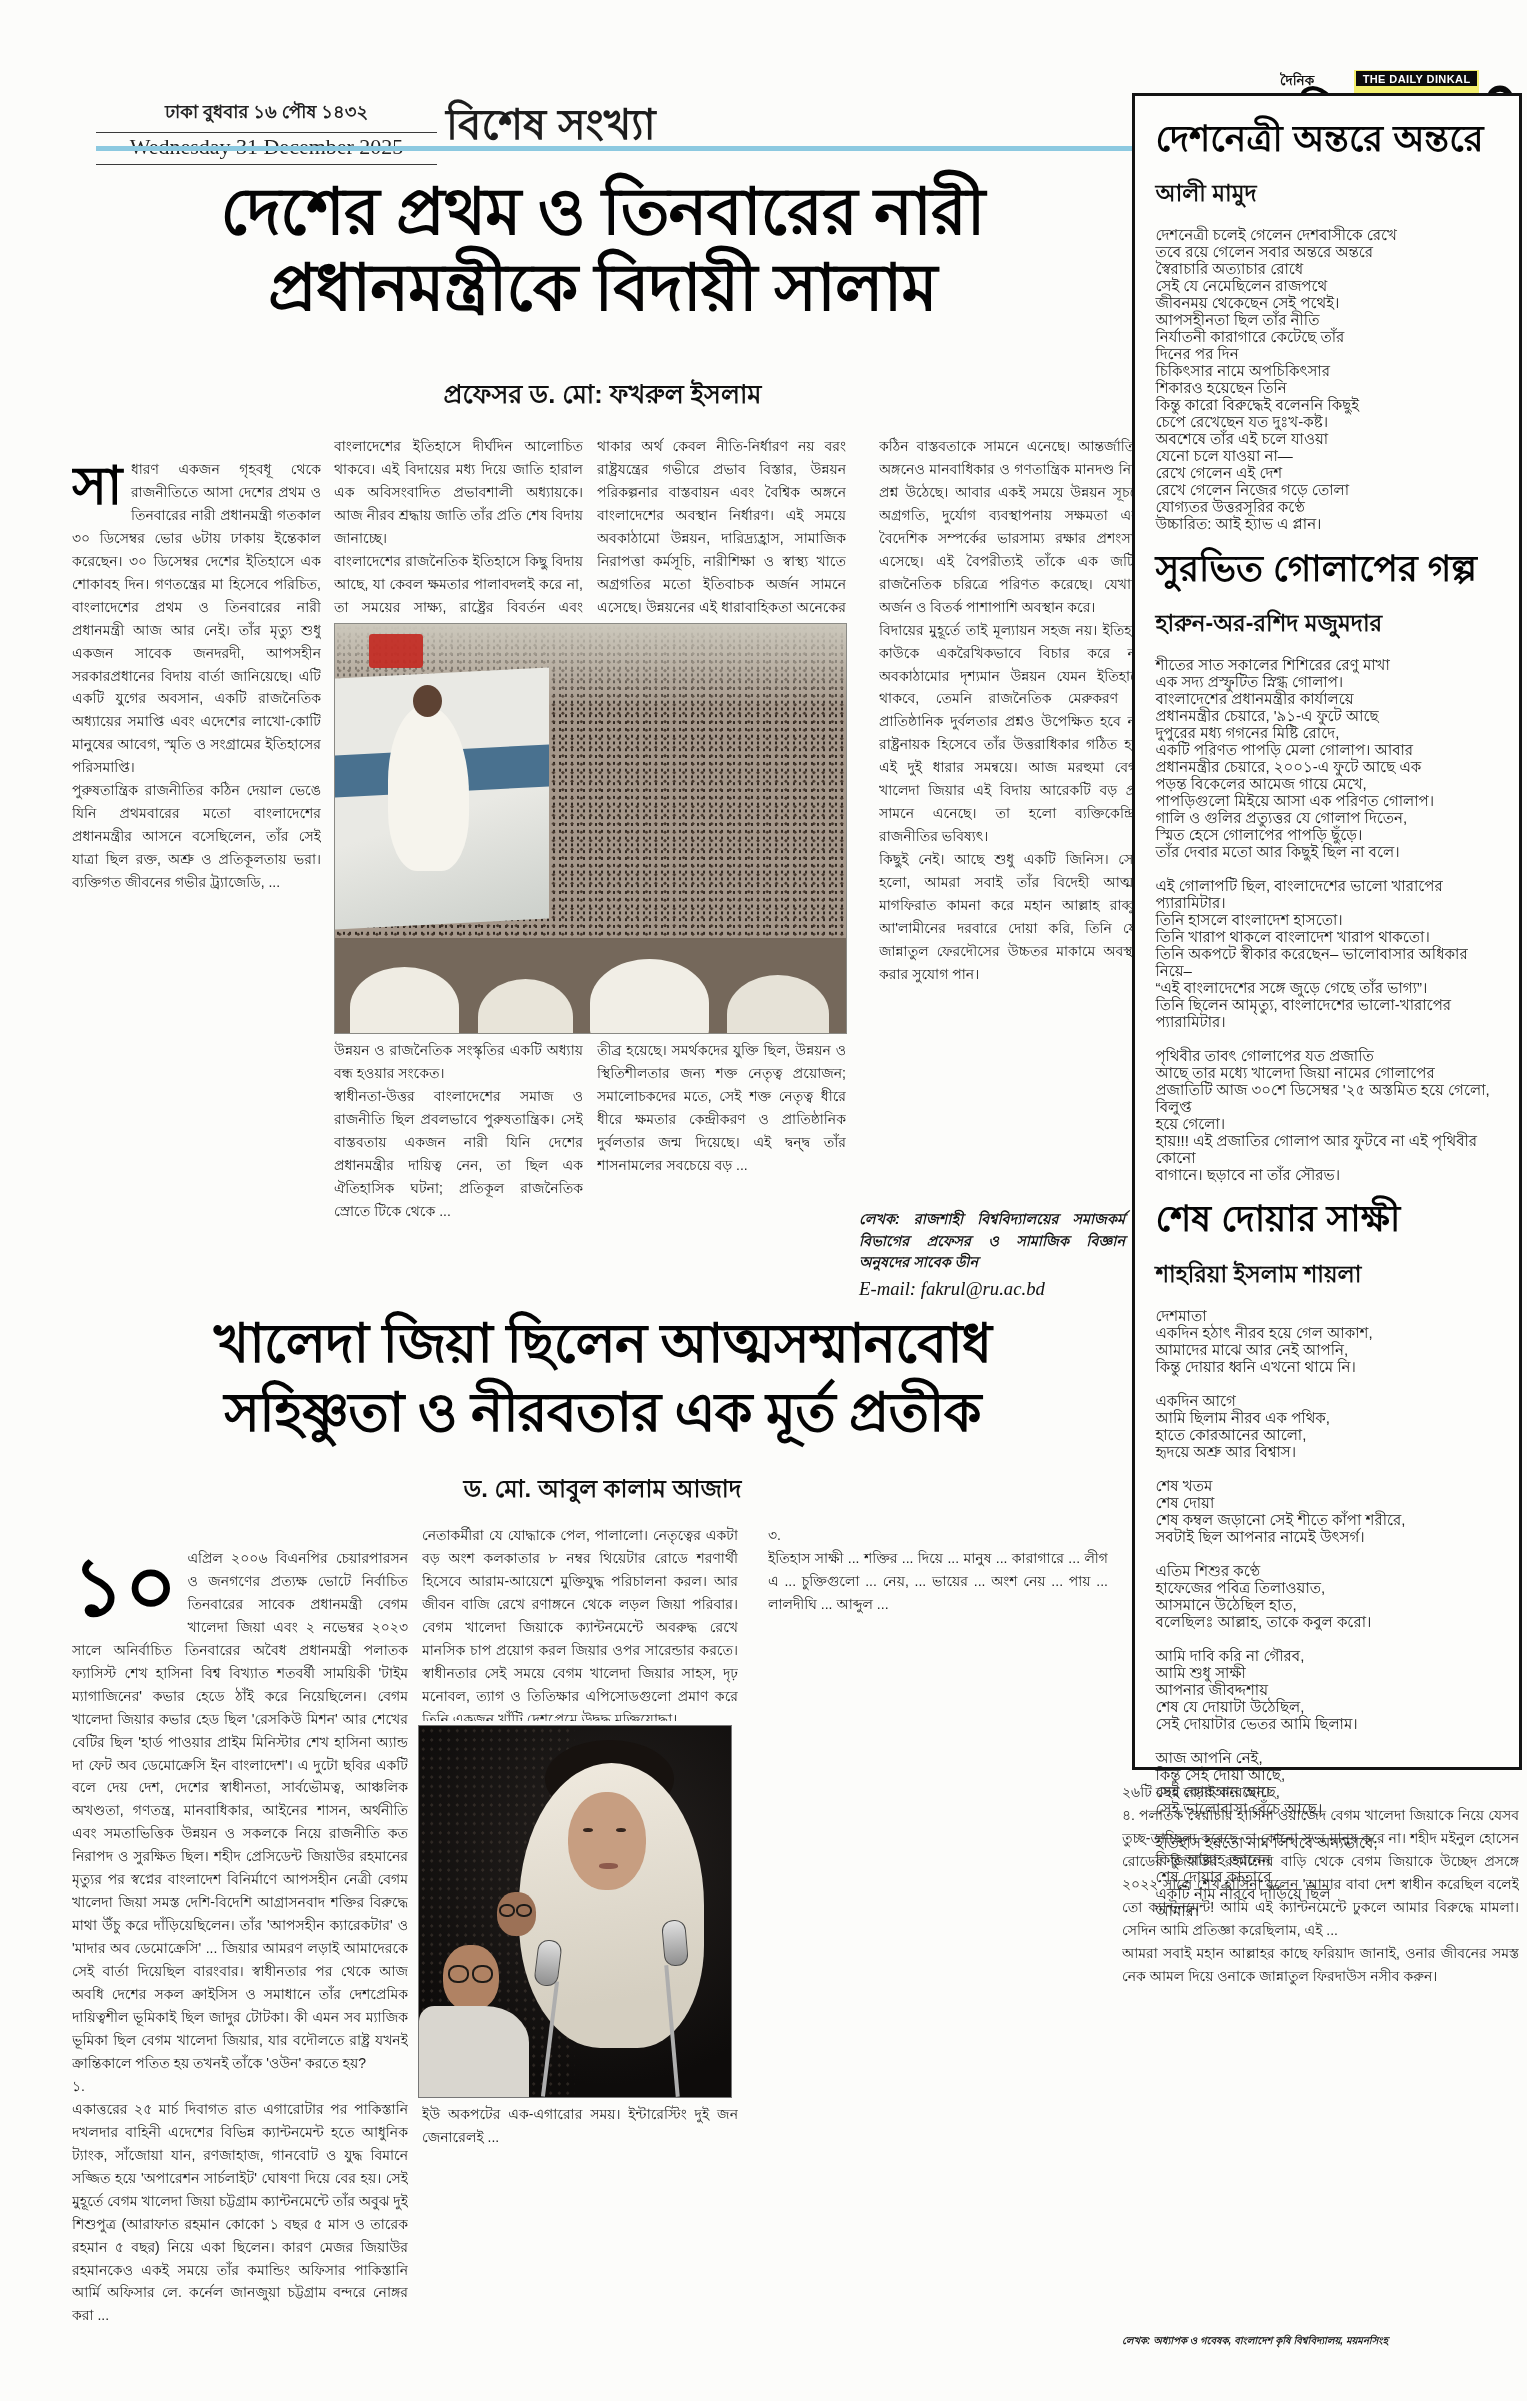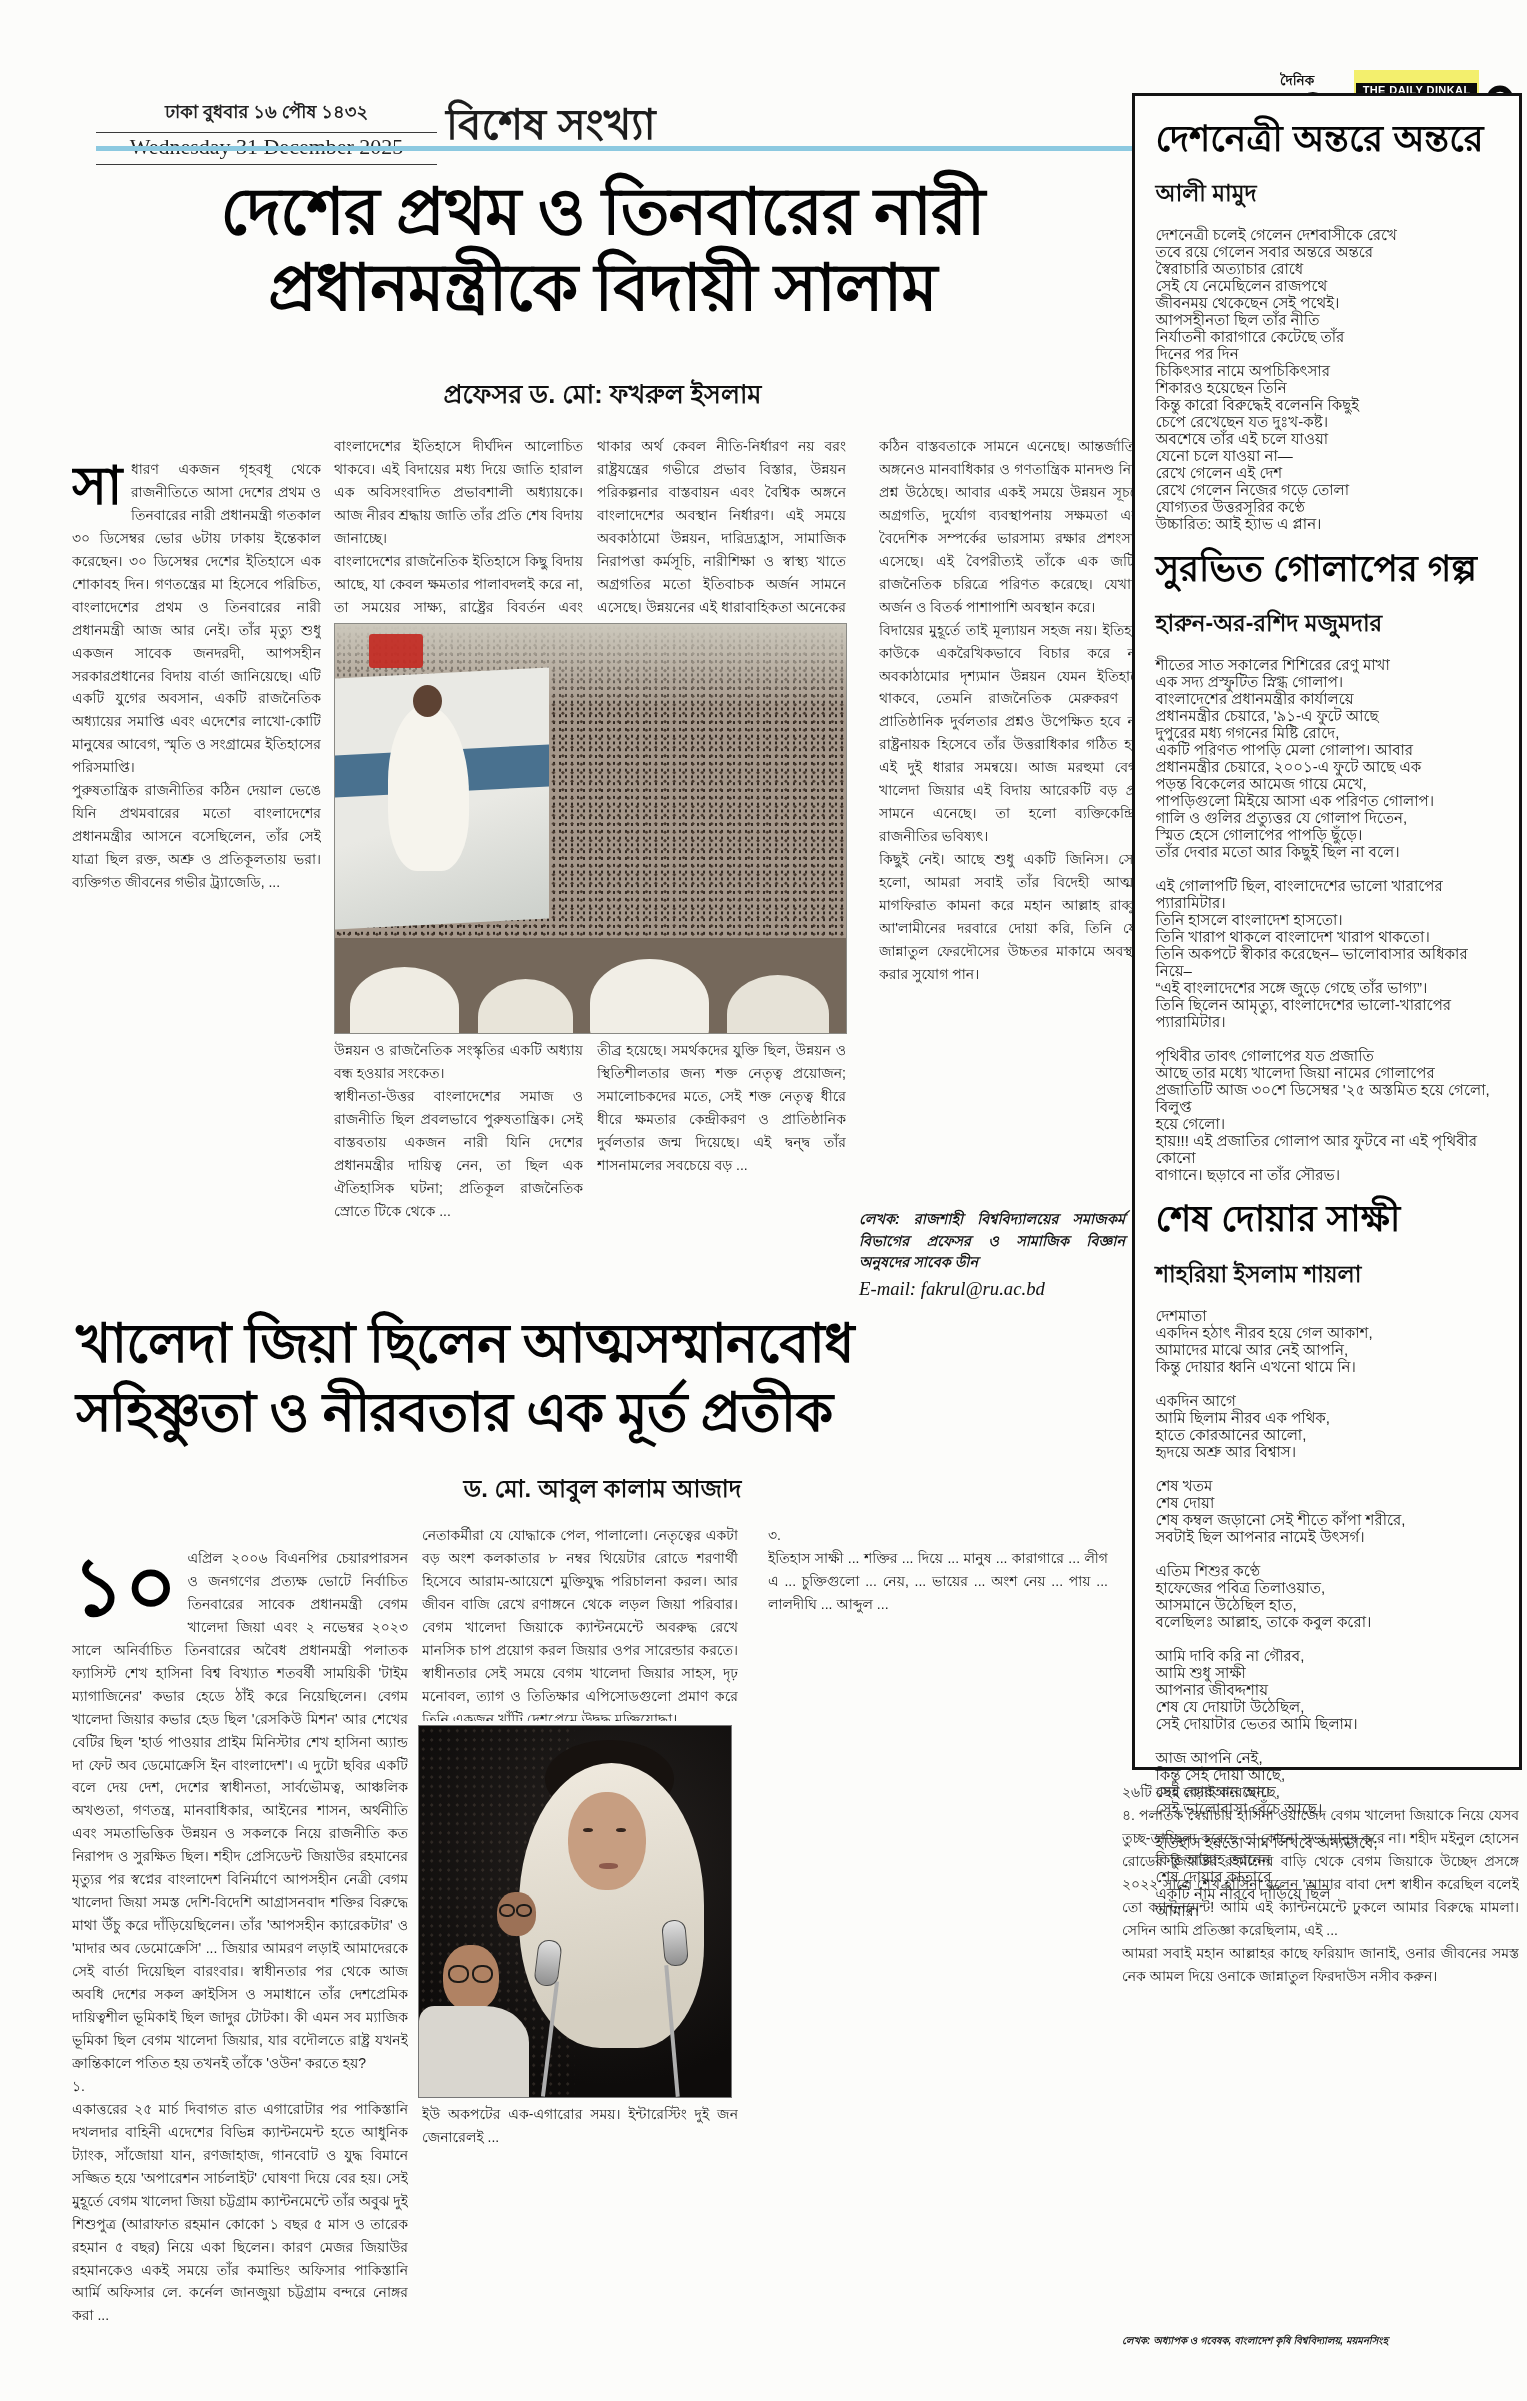--- a/index.html
+++ b/index.html
@@ -10,21 +10,21 @@
   .date-block{left:96px;top:98px;width:341px;text-align:center;}
   .date-bn{font-size:18px;font-weight:600;color:#222;padding-bottom:2.5px;border-bottom:1.7px solid #3a3a3a;}
   .date-en{font-family:"Liberation Serif","DejaVu Serif",serif;font-size:22px;color:#222;
            padding:1.7px 0 3.4px;border-bottom:1.7px solid #3a3a3a;}
   .edition{left:446px;top:92px;font-size:42px;font-weight:600;color:#1d1d1d;}
   .masthead{left:1280px;top:70px;width:199px;text-align:center;}
   .mh-row{display:flex;justify-content:space-between;margin-bottom:-1.7px;}
   .mh-pre{font-size:13.6px;font-weight:700;color:#111;}
   .mh-banner{background:#f3ef6d;padding:0.8px 1.7px;}
   .mh-bar{display:inline-block;background:#0c0c0c;color:#fff;font-size:11px;font-weight:700;
-          letter-spacing:0.4px;padding:1.7px 6.8px;margin-top:12px;}
+          letter-spacing:0.4px;padding:1.7px 6.8px;}
   .mh-name{font-size:53px;font-weight:900;line-height:1.02;color:#050505;letter-spacing:-0.8px;}
   .mh-slogan{font-size:13.6px;font-weight:600;color:#111;margin-top:1.7px;}
   .page-no{left:1480px;top:71px;font-family:"Liberation Serif","DejaVu Serif",serif;
            font-size:75px;font-weight:700;color:#0a0a0a;line-height:1;}
   .blue-rule{left:96px;top:146px;width:1037px;height:5.1px;background:#8cc9e0;}
   
   .a1-headline{left:76px;top:174px;width:1053px;text-align:center;font-size:65px;font-weight:800;
                line-height:1.17;color:#040404;letter-spacing:-0.8px;white-space:pre-line;}
   .a1-byline{left:76px;top:375px;width:1053px;text-align:center;font-size:25.5px;font-weight:700;color:#111;}
   .bodytext{font-size:14px;line-height:1.64;text-align:justify;color:#1b1b1b;
@@ -54,21 +54,21 @@
   .p1-woman{left:53px;top:81px;width:81px;height:166px;background:#f6f4ed;
             border-radius:46% 54% 34% 36%;}
   .p1-woman-head{left:78px;top:61px;width:29px;height:32px;background:#5d4233;border-radius:50%;}
   .p1-bottom{left:0;bottom:0;width:100%;height:95px;background:#75685b;}
   .p1-w1{left:15.3px;bottom:-15.3px;width:109px;height:81px;background:#efece3;border-radius:50% 50% 20% 20%;}
   .p1-w2{left:143px;bottom:-22px;width:95px;height:76px;background:#e8e4d9;border-radius:50% 50% 20% 20%;}
   .p1-w3{left:255px;bottom:-13.6px;width:119px;height:88px;background:#f1eee6;border-radius:50% 50% 20% 20%;}
   .p1-w4{left:392px;bottom:-20.4px;width:102px;height:78px;background:#e6e2d7;border-radius:50% 50% 20% 20%;}
   .p1-stamp{left:34px;top:10.2px;width:54px;height:34px;background:#c3271f;border-radius:3.4px;opacity:.9;}
   
-  .a2-headline{left:76px;top:1309px;width:1053px;font-size:54px;font-weight:800;
+  .a2-headline{left:76px;top:1309px;width:1053px;text-align:center;font-size:54px;font-weight:800;
                line-height:1.28;color:#040404;letter-spacing:-0.8px;white-space:pre-line;}
   .a2-byline{left:76px;top:1470px;width:1053px;text-align:center;font-size:24px;font-weight:700;color:#111;}
   .a2c1{left:72px;top:1524px;width:336px;height:874px;}
   .a2c2t{left:422px;top:1524px;width:316px;height:197px;}
   .a2c2b{left:422px;top:2103px;width:316px;height:295px;}
   .a2c3{left:768px;top:1524px;width:340px;height:874px;}
   .a2c4{left:1122px;top:1781px;width:397px;height:543px;}
   .author-note2{left:1122px;top:2333px;width:397px;font-size:10px;font-style:italic;font-weight:600;
                 color:#141414;}
   

